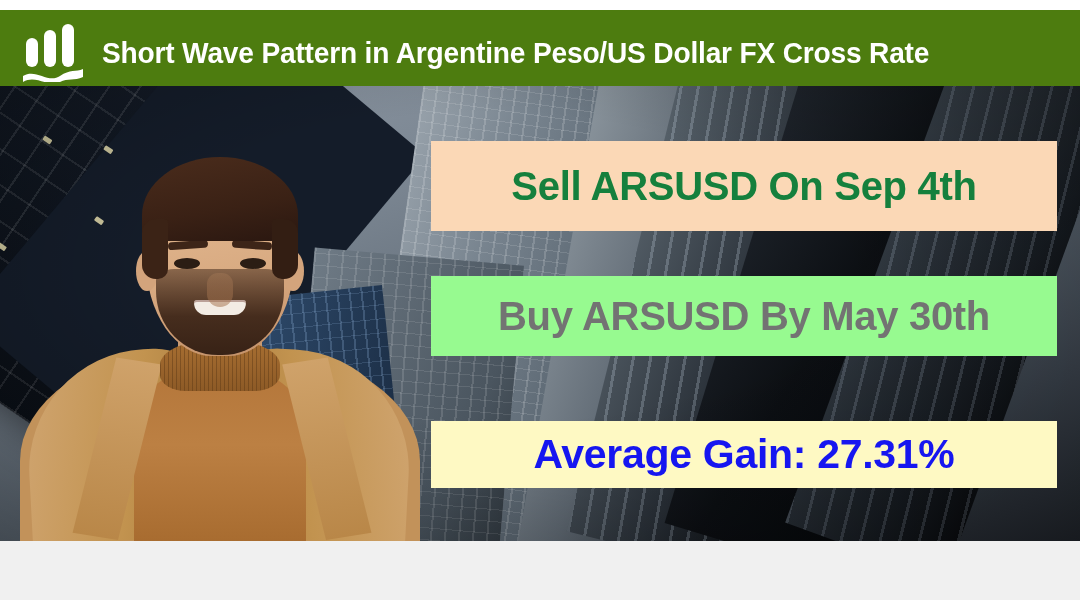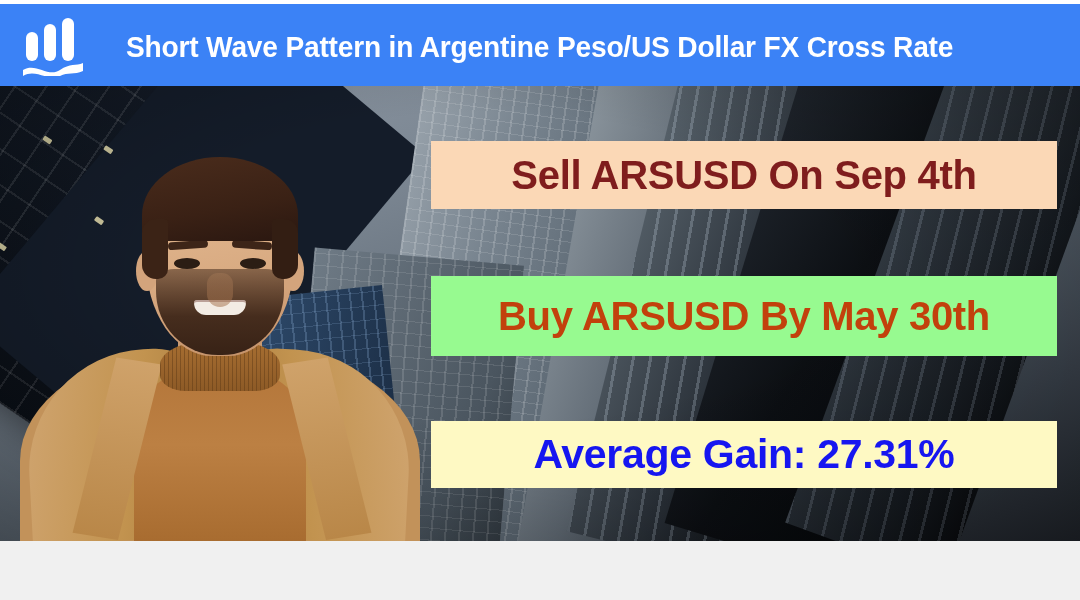--- a/index.html
+++ b/index.html
@@ -18,28 +18,27 @@
     position: relative;
     width: 1080px;
     height: 600px;
     overflow: hidden;
     background: #ffffff;
   }
 
   
   .header {
     position: absolute;
-    left: 0; top: 4px;
+    left: 0; top: 10px;
     width: 1080px;
     height: 86px;
-    background: #3b82f6;
+    background: #4d7c0f;
     display: flex;
     align-items: center;
     overflow: hidden;
-    gap: 24px;
   }
   .logo {
     position: relative;
     width: 62px;
     height: 58px;
     margin-left: 22px;
     flex: 0 0 auto;
   }
   .logo svg { display: block; }
   .header-title {
@@ -352,30 +351,30 @@
     display: flex;
     align-items: center;
     justify-content: center;
     font-weight: bold;
     letter-spacing: -0.3px;
     white-space: nowrap;
     font-family: "Liberation Sans", sans-serif;
   }
   .callout-sell {
     top: 141px;
-    height: 68px;
+    height: 90px;
     background: #FBD8B6;
-    color: #7f1d1d;
+    color: #15803d;
     font-size: 40px;
   }
   .callout-buy {
     top: 276px;
     height: 80px;
     background: #97FA90;
-    color: #c2410c;
+    color: #737373;
     font-size: 40px;
   }
   .callout-gain {
     top: 421px;
     height: 67px;
     background: #fef9c3;
     color: #1616F0;
     font-size: 41px;
   }
 

